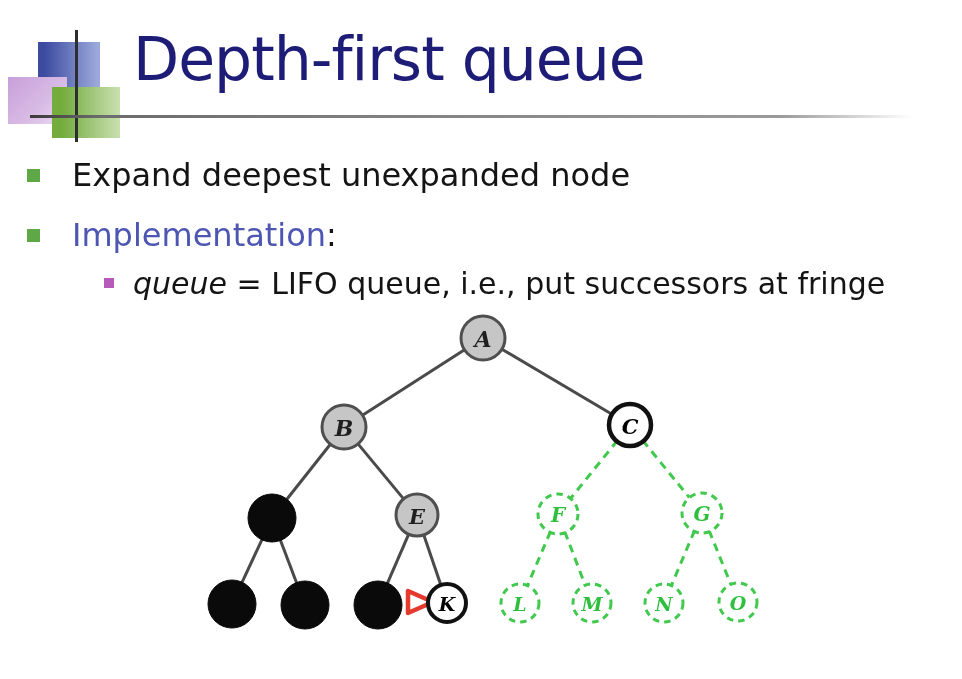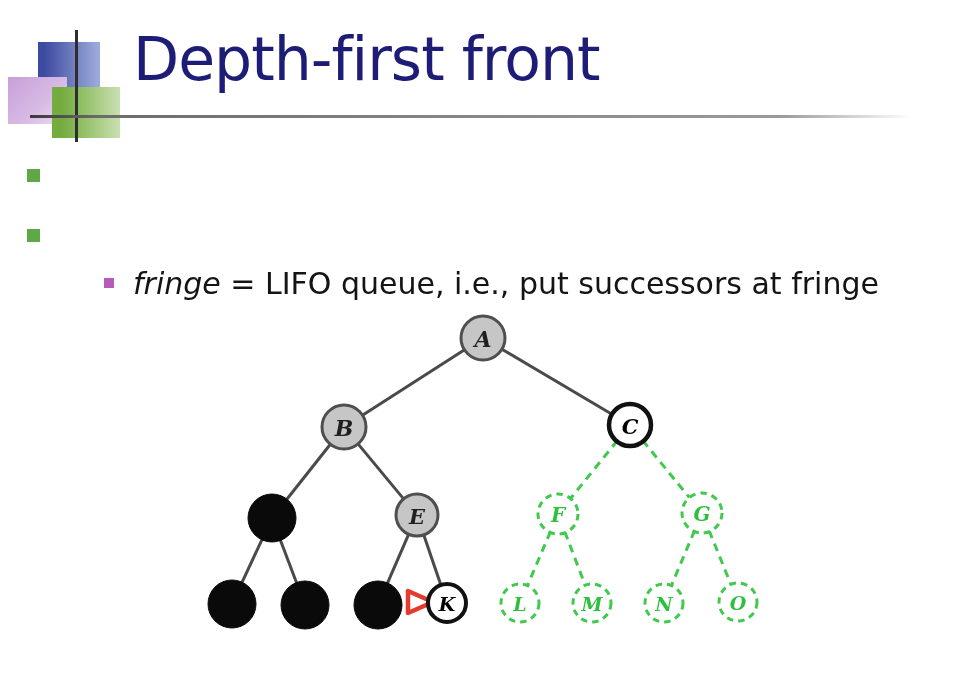--- a/index.html
+++ b/index.html
@@ -52,28 +52,30 @@
 <body>
 
 <div class="slide">
 
   <div class="sq sq-blue"></div>
   <div class="sq sq-purple"></div>
   <div class="sq sq-green"></div>
   <div class="v-line"></div>
   <div class="h-rule"></div>
 
-  <div class="title">Depth-first front</div>
+  <div class="title">Depth-first queue</div>
 
   <div class="bullet-sq bullet-green" style="left:27px; top:169px;"></div>
+  <div class="body-line line-b1">Expand deepest unexpanded node</div>
 
   <div class="bullet-sq bullet-green" style="left:27px; top:229px;"></div>
+  <div class="body-line line-b2"><span class="impl">Implementation</span><span class="colon">:</span></div>
 
   <div class="bullet-sq bullet-purple" style="left:104px; top:278px;"></div>
-  <div class="body-line line-sub"><span class="it">fringe</span><span> = LIFO queue, i.e., put successors at fringe</span></div>
+  <div class="body-line line-sub"><span class="it">queue</span><span> = LIFO queue, i.e., put successors at fringe</span></div>
 
   <svg id="tree-svg" width="962" height="679" viewBox="0 0 962 679">
       <line x1="465.31461165625007" y1="349.32373786038664" x2="361.68538834374993" y2="415.67626213961336" stroke="#4a4a4a" stroke-width="3"></line>
       <line x1="501.072110339304" y1="348.69573877224116" x2="612.78846634352" y2="414.8135821216751" stroke="#4a4a4a" stroke-width="3"></line>
       <line x1="330.9698740907639" y1="443.46863135750675" x2="286.2710902815443" y2="499.96292756082596" stroke="#4a4a4a" stroke-width="3"></line>
       <line x1="357.40770741852464" y1="443.1627157921941" x2="404.2307548395004" y2="499.60693734076756" stroke="#4a4a4a" stroke-width="3"></line>
       <line x1="262.30019275654155" y1="538.8545855734357" x2="241.69980724345845" y2="583.1454144265643" stroke="#4a4a4a" stroke-width="3"></line>
       <line x1="280.1570473847724" y1="539.504943105309" x2="296.8429526152276" y2="583.495056894691" stroke="#4a4a4a" stroke-width="3"></line>
       <line x1="409.047851247314" y1="533.3511125061984" x2="387.1449710655889" y2="583.8962206178718" stroke="#4a4a4a" stroke-width="3"></line>
       <line x1="423.4534785557628" y1="533.9302037635708" x2="441.1918692998135" y2="585.9628166127862" stroke="#4a4a4a" stroke-width="3"></line>

